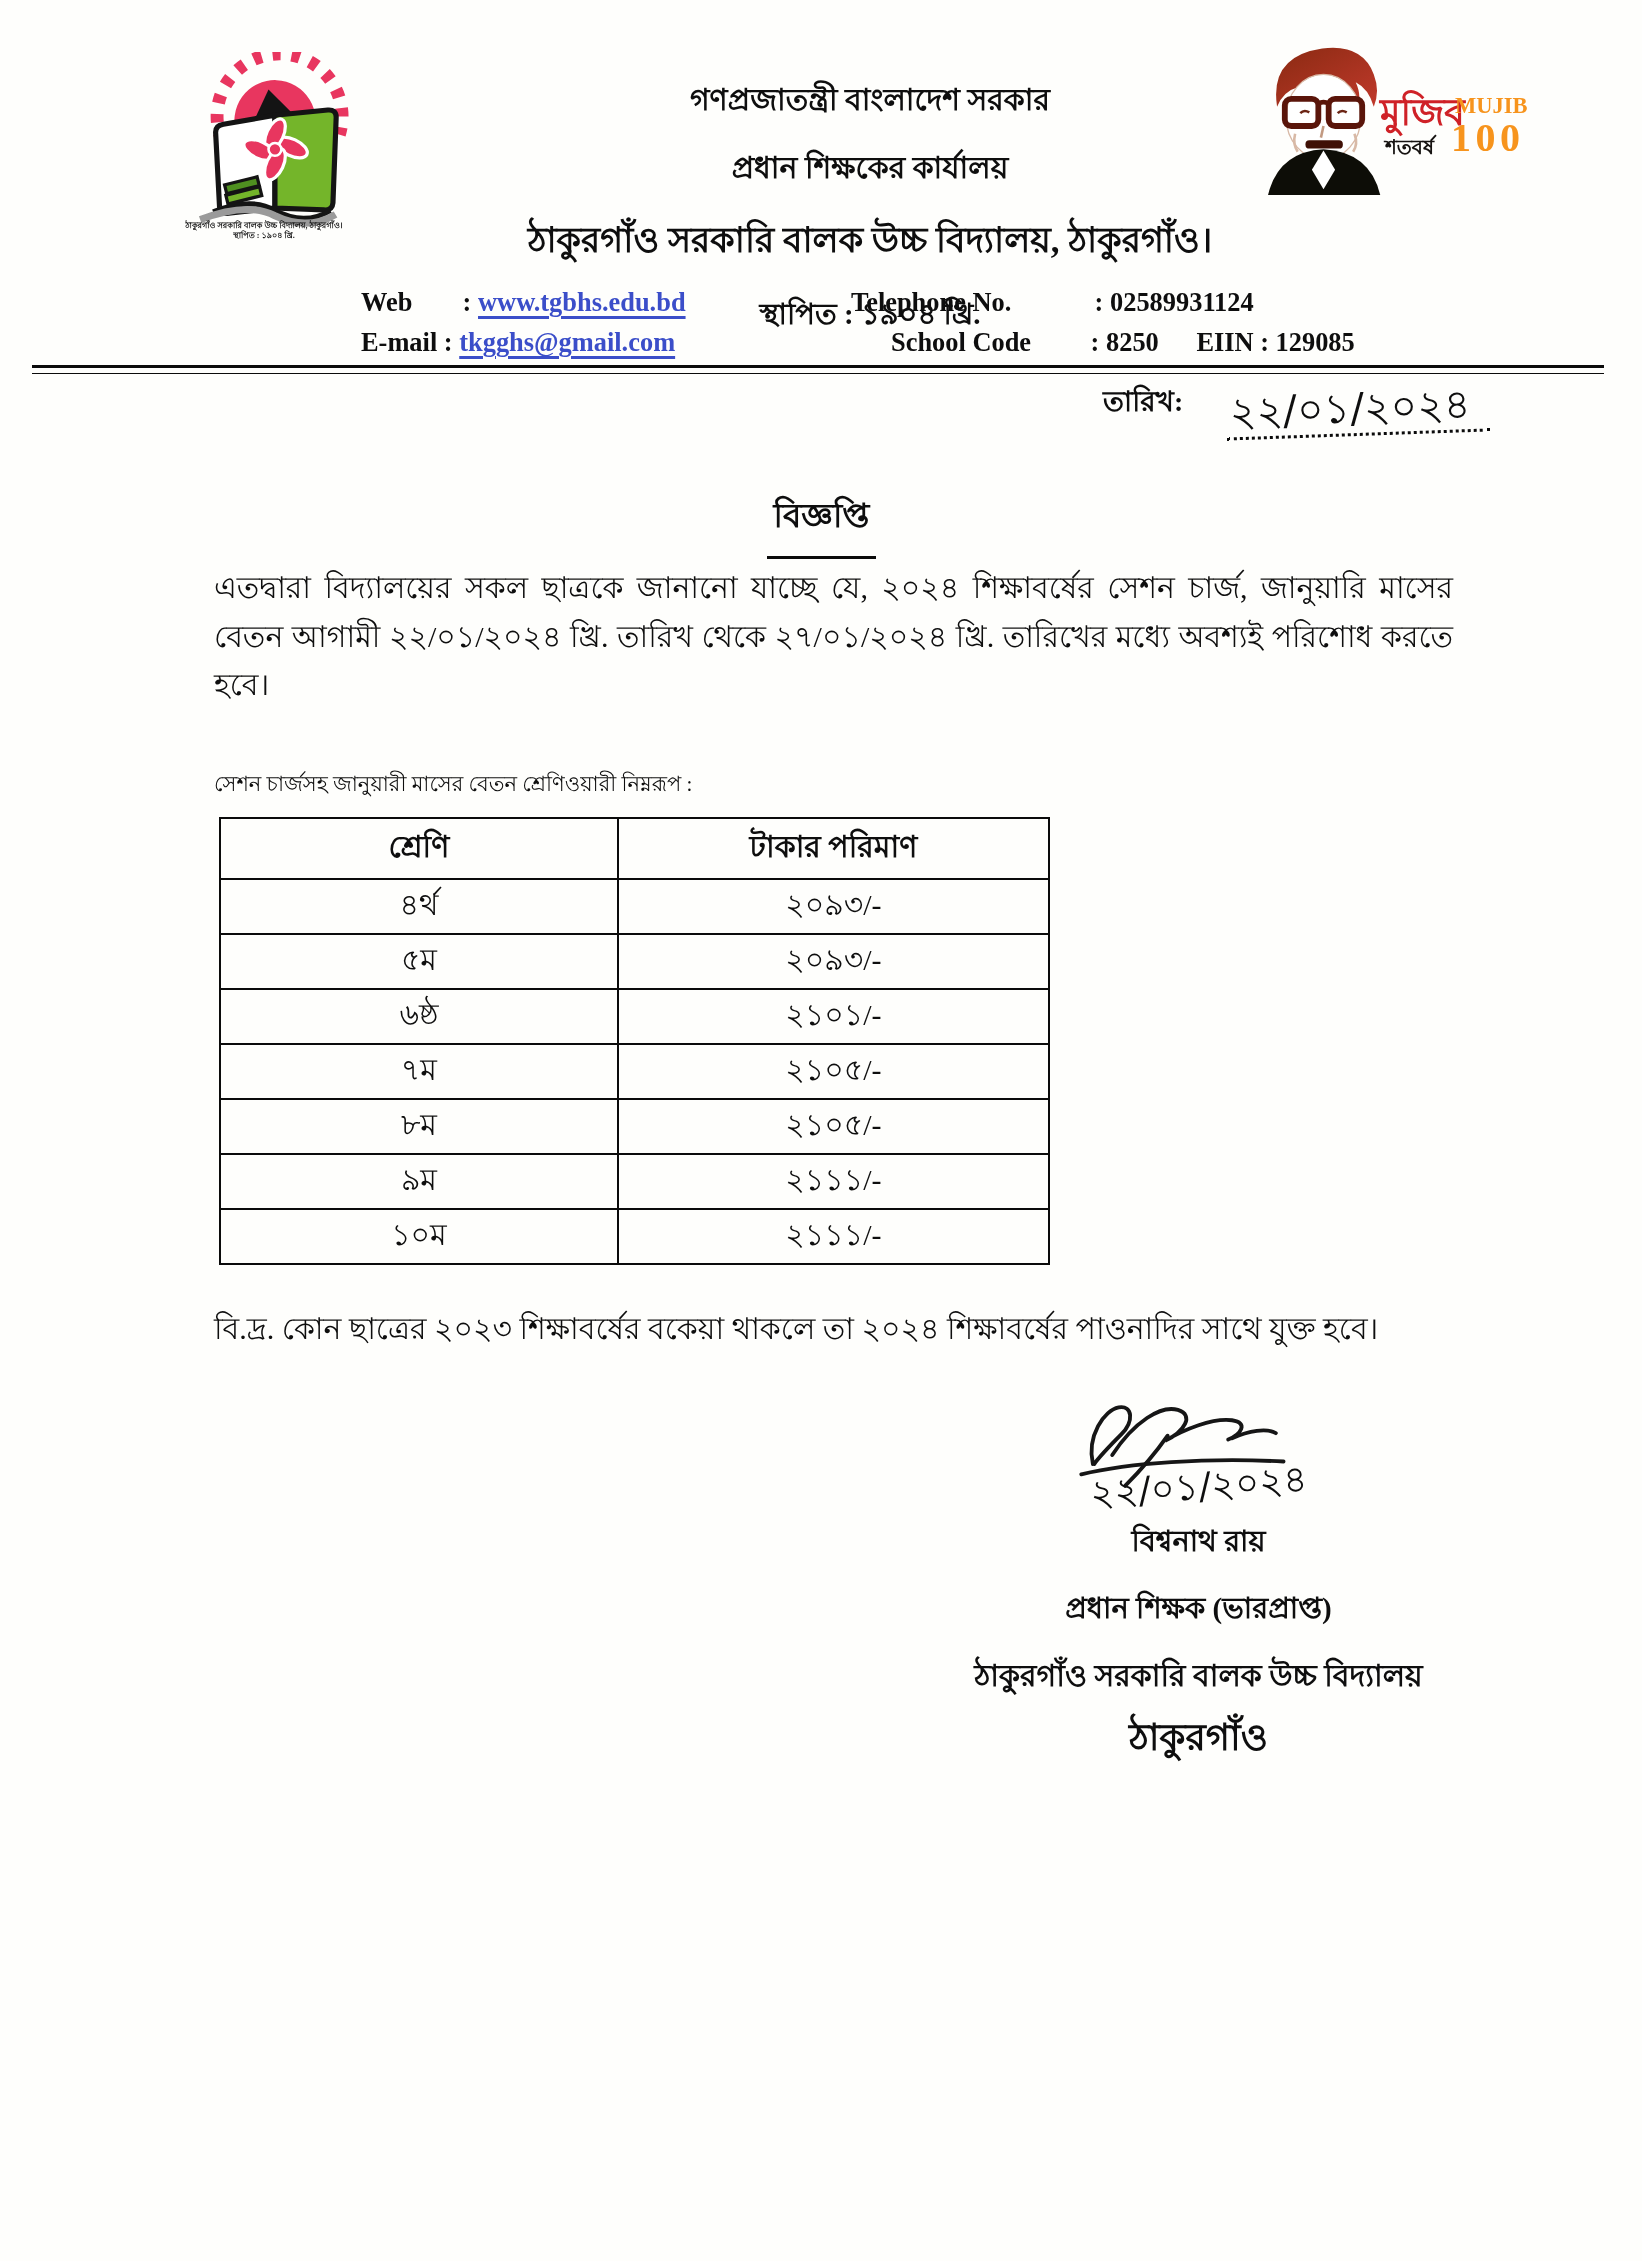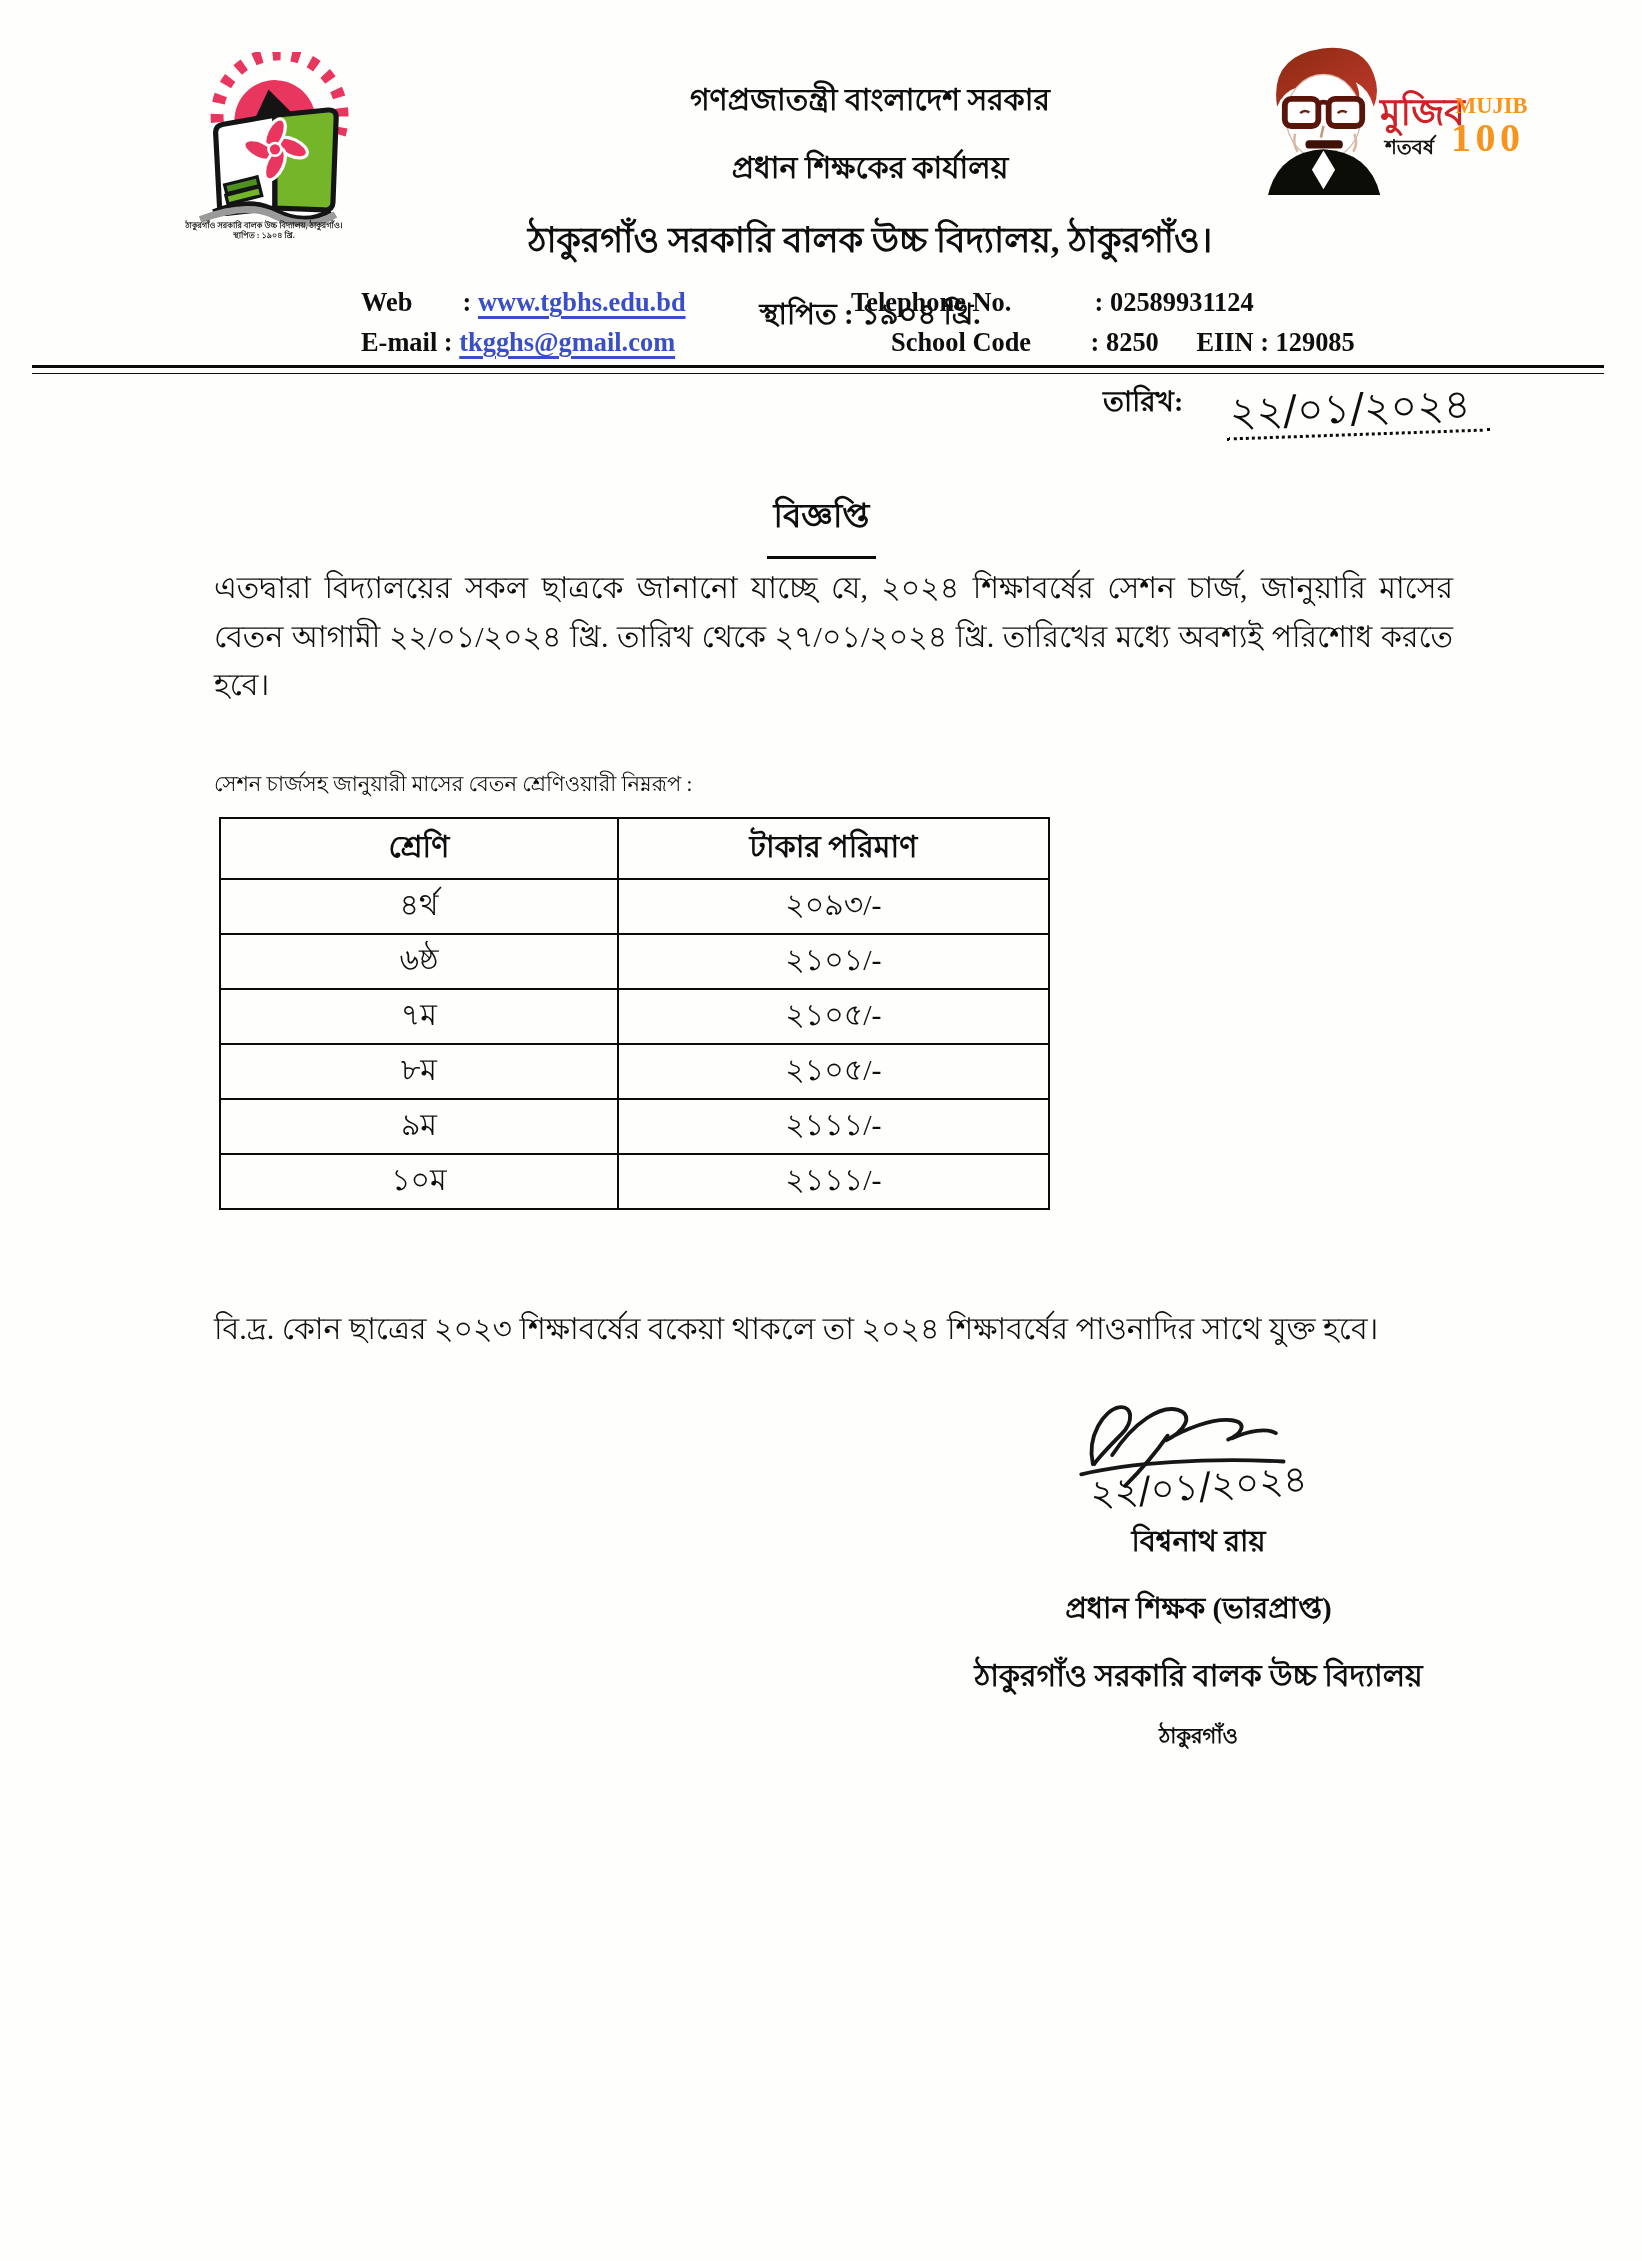--- a/index.html
+++ b/index.html
@@ -57,21 +57,21 @@
   .note{position:absolute;left:214px;top:1304px;width:1246px;
         font-size:30px;line-height:1.66;text-align:justify;}
 
   
   .sig-block{position:absolute;left:915px;top:1393px;width:567px;text-align:center;}
   .sig-svg{display:block;margin:0 auto;position:relative;left:-18px;}
   .sig-date{display:inline-block;font-size:37px;line-height:1;transform:rotate(-4deg);margin-top:-22px;}
   .sig-name{font-size:29px;font-weight:bold;margin-top:13px;}
   .sig-title{font-size:29px;font-weight:bold;margin-top:18px;}
   .sig-org{font-size:30px;font-weight:bold;margin-top:18px;}
-  .sig-place{font-size:21px;font-weight:bold;margin-top:17px;}
+  .sig-place{font-size:37px;font-weight:bold;margin-top:5px;}
 </style>
 </head>
 <body>
 
 <div class="page">
 
   <div class="school-logo">
     <svg width="174" height="187" viewBox="0 0 270 290">
       <path d="M70,138 A97,97 0 1 1 252,128" fill="none" stroke="#e8365f" stroke-width="20" stroke-dasharray="13 17"></path>
       <path d="M100,142 A63,63 0 1 1 214,118 L156,152 Z" fill="#e8365f"></path>
@@ -180,20 +180,24 @@
         <th class="col-class">শ্রেণি</th>
         <th>টাকার পরিমাণ</th>
       </tr>
     </thead>
     <tbody>
       <tr>
         <td>৪র্থ</td>
         <td>২০৯৩/-</td>
       </tr>
       <tr>
+        <td>৫ম</td>
+        <td>২০৯৩/-</td>
+      </tr>
+      <tr>
         <td>৬ষ্ঠ</td>
         <td>২১০১/-</td>
       </tr>
       <tr>
         <td>৭ম</td>
         <td>২১০৫/-</td>
       </tr>
       <tr>
         <td>৮ম</td>
         <td>২১০৫/-</td>

